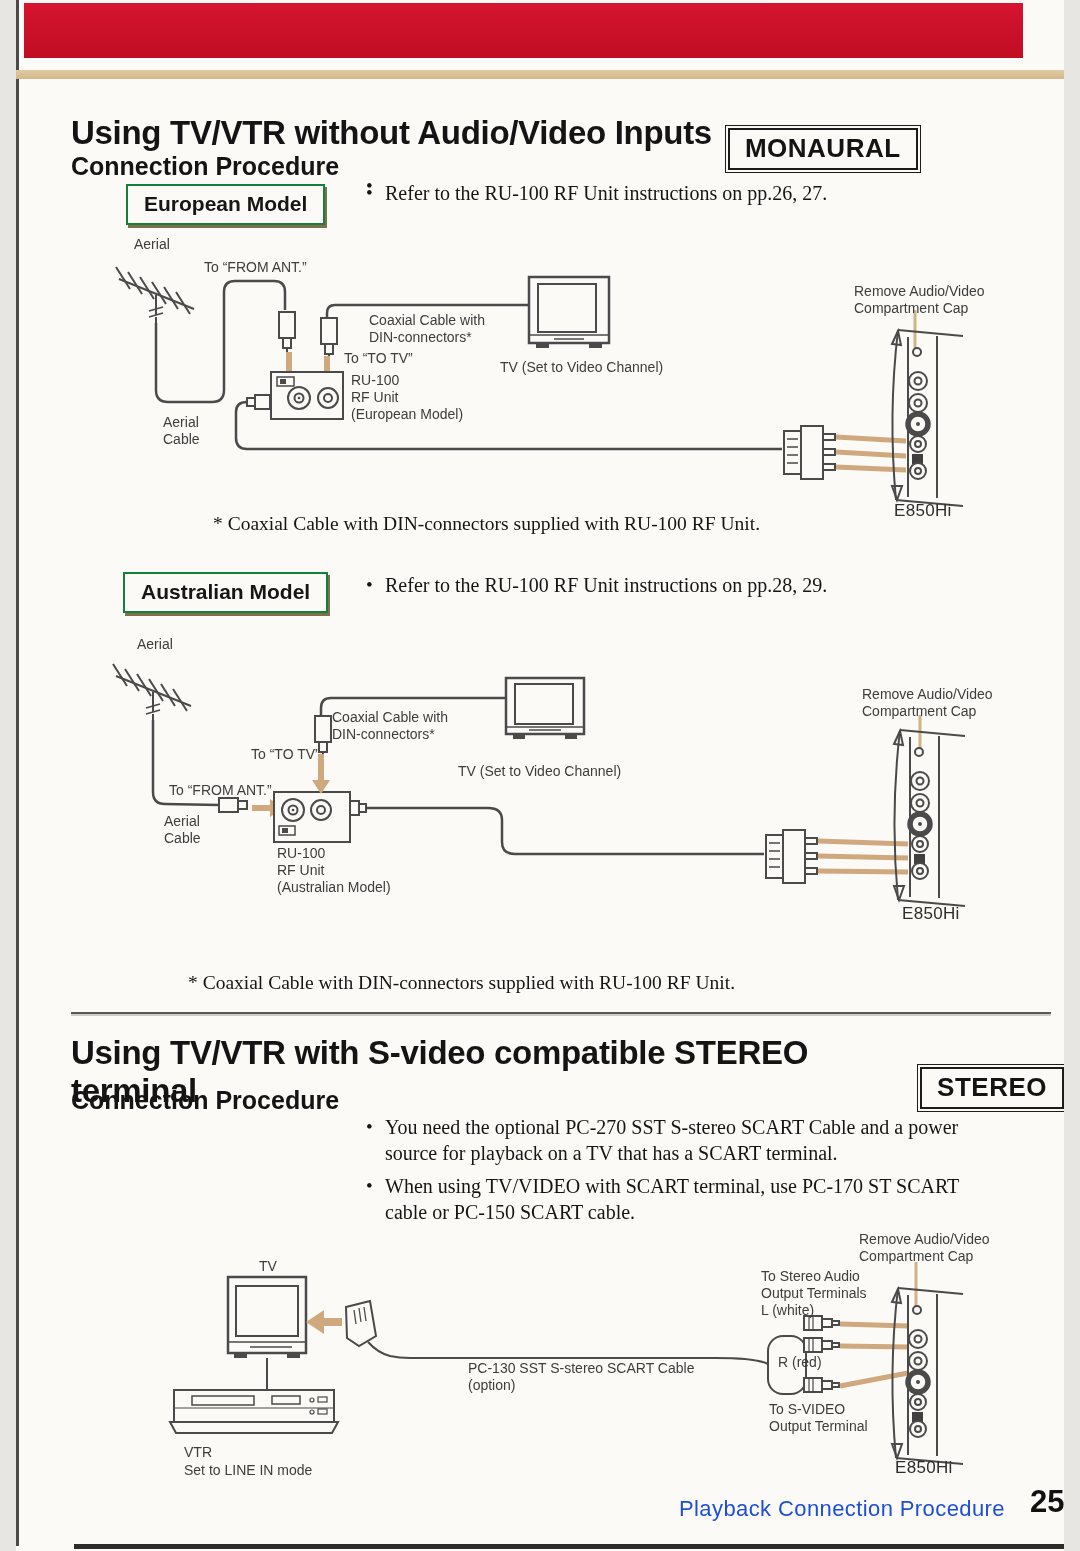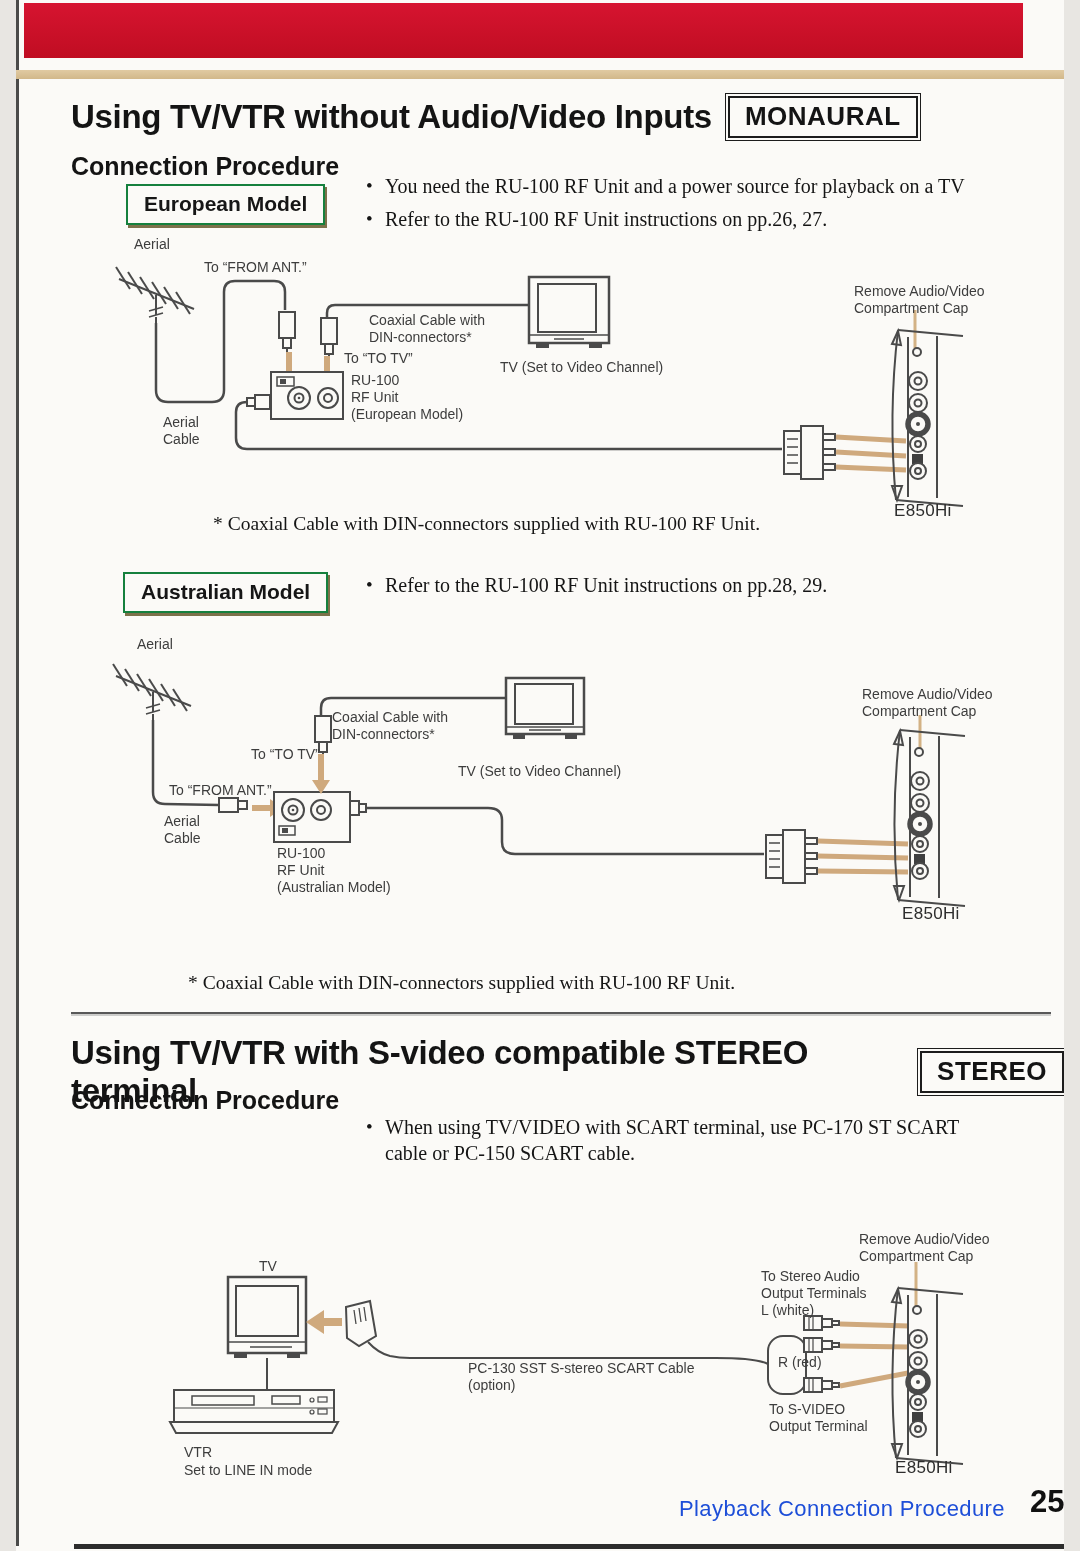--- a/index.html
+++ b/index.html
@@ -10,21 +10,21 @@
   }
   .scan-edge{position:absolute;left:0;top:0;width:3px;height:1546px;background:#2a2a2a;opacity:.85;}
   .red-bar{position:absolute;left:8px;top:3px;width:999px;height:55px;
     background:linear-gradient(180deg,#d61430,#c00d22);}
   .tan-rule{position:absolute;left:0;top:70px;width:1080px;height:9px;
     background:linear-gradient(180deg,#e0caa2,#d2b88a);}
   .title-row{position:absolute;display:flex;align-items:center;gap:16px;}
   .title{font-size:33px;font-weight:bold;letter-spacing:-.3px;color:#141414;}
   .mode-badge{
     display:inline-block;border:2px solid #1c1c1c;outline:1px solid #1c1c1c;outline-offset:2px;
-    padding:3px 15px 4px;font-size:26px;font-weight:bold;letter-spacing:.5px;color:#141414;background:#fbfaf7;}
+    padding:3px 15px 4px;font-size:26px;font-weight:bold;letter-spacing:.5px;color:#141414;background:#fbfaf7;margin-top:32px;}
   .subhead{position:absolute;font-size:25px;font-weight:bold;color:#141414;}
   .model-badge{
     position:absolute;display:inline-block;border:2px solid #15803d;padding:6px 16px 7px;
     font-size:21px;font-weight:bold;color:#161616;background:#fbfaf7;
     box-shadow:2px 3px 0 #7c714a;}
   .bullets{position:absolute;margin:0;padding:0;list-style:none;
     font-family:"Liberation Serif",serif;font-size:20px;color:#151515;}
   .bullets li{position:relative;padding-left:19px;margin-bottom:7px;line-height:26px;}
   .bullets li::before{content:"•";position:absolute;left:0;top:0;font-size:19px;}
   .footnote{position:absolute;font-family:"Liberation Serif",serif;font-size:19.5px;color:#151515;}
@@ -48,21 +48,20 @@
 
   <div class="title-row" style="left:55px;top:96px;">
     <span class="title">Using TV/VTR without Audio/Video Inputs</span>
     <span class="mode-badge">MONAURAL</span>
   </div>
   <div class="subhead" style="left:55px;top:152px;">Connection Procedure</div>
   <div class="model-badge" style="left:110px;top:184px;">European Model</div>
 
   <ul class="bullets" style="left:350px;top:173px;width:690px;">
     <li>
-      <div>You need the RU-100 RF Unit and a power source for playback on a TV</div>
     </li>
     <li>Refer to the RU-100 RF Unit instructions on pp.26, 27.</li>
   </ul>
 
   <svg class="diagram-svg" style="top:230px;" width="1080" height="300" viewBox="0 0 1080 300">
     <defs>
       <g id="antenna" stroke="#4a4a4a" stroke-width="2" fill="none">
         <path d="M5,26 L80,56"></path>
         <path d="M2,14 L16,36"></path>
           <path d="M14,19 L28,41"></path>
@@ -255,20 +254,24 @@
   <div class="divider"></div>
 
   <div class="title-row" style="left:55px;top:1034px;">
     <span class="title">Using TV/VTR with S-video compatible STEREO terminal</span>
     <span class="mode-badge">STEREO</span>
   </div>
   <div class="subhead" style="left:55px;top:1086px;">Connection Procedure</div>
 
   <ul class="bullets" style="left:350px;top:1114px;width:690px;">
     <li>
+      <div>You need the optional PC-270 SST S-stereo SCART Cable and a power</div>
+      <div>source for playback on a TV that has a SCART terminal.</div>
+    </li>
+    <li>
       <div>When using TV/VIDEO with SCART terminal, use PC-170 ST SCART</div>
       <div>cable or PC-150 SCART cable.</div>
     </li>
   </ul>
 
   <svg class="diagram-svg" style="top:1250px;" width="1080" height="240" viewBox="0 0 1080 240">
 
     <rect x="212" y="27" width="78" height="76" fill="#fbfaf7" stroke="#4a4a4a" stroke-width="2.5"></rect>
     <rect x="220" y="36" width="62" height="50" fill="none" stroke="#4a4a4a" stroke-width="2"></rect>
     <path d="M212,92 L290,92" stroke="#4a4a4a" stroke-width="1.5"></path>

